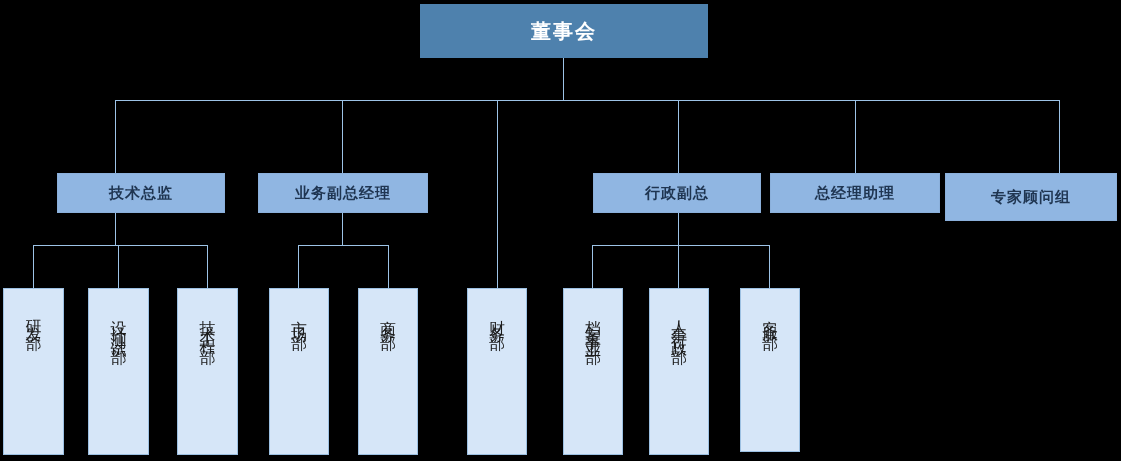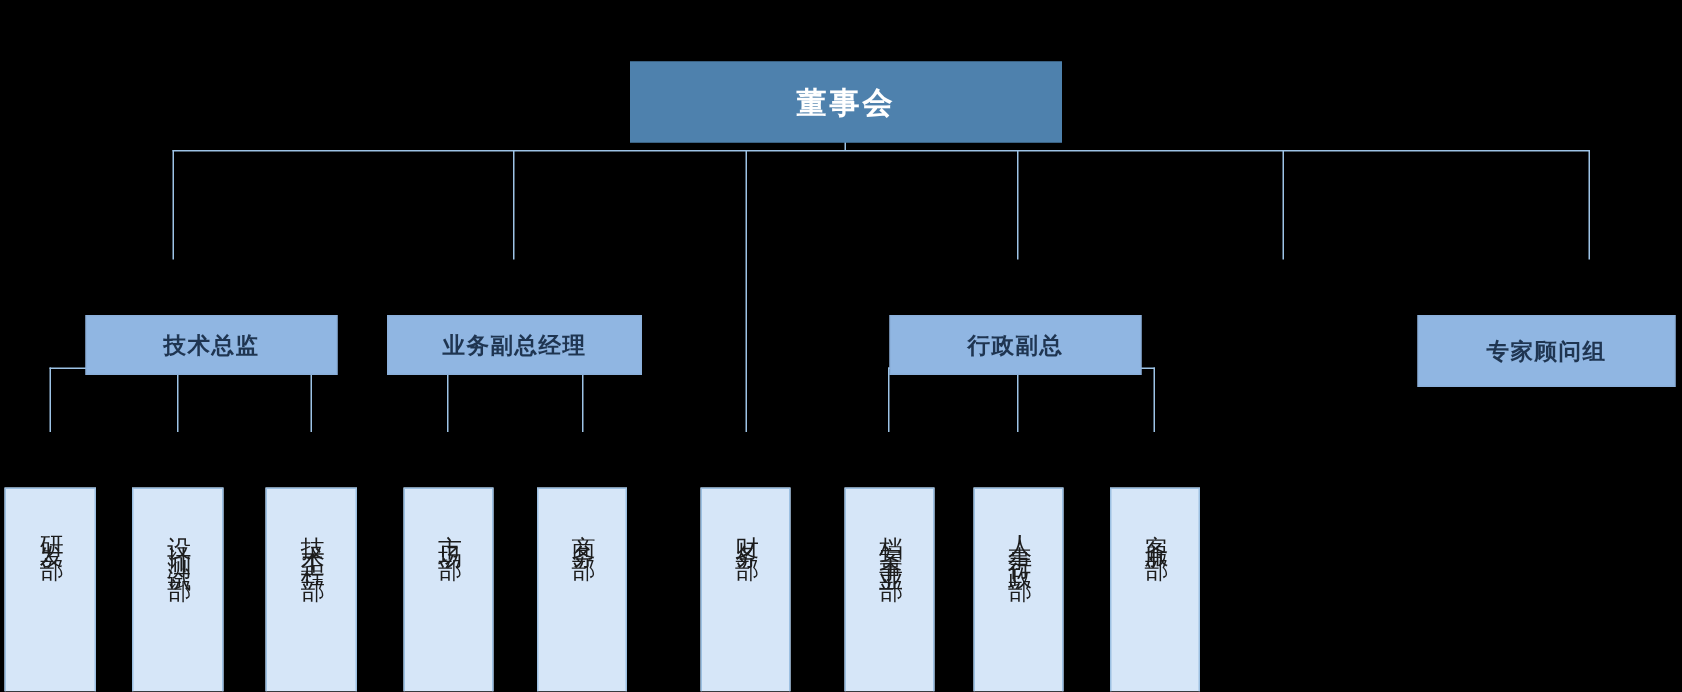--- a/index.html
+++ b/index.html
@@ -17,21 +17,20 @@
   }
 
   
   .node {
     position: absolute;
     box-sizing: border-box;
     display: flex;
     align-items: center;
     justify-content: center;
     text-align: center;
-    margin-top: 37px;
   }
 
   .node.level-1 {
     background: #4e81ad;
     border: 1px solid #4e81ad;
     color: #ffffff;
     font-weight: bold;
     font-size: 20px;
     letter-spacing: 2px;
   }
@@ -111,20 +110,23 @@
 
   <div class="node level-2" style="left:57px; top:173px; width:168px; height:40px;">
     <span>技术总监</span>
   </div>
   <div class="node level-2" style="left:258px; top:173px; width:170px; height:40px;">
     <span>业务副总经理</span>
   </div>
   <div class="node level-2" style="left:593px; top:173px; width:168px; height:40px;">
     <span>行政副总</span>
   </div>
+  <div class="node level-2" style="left:770px; top:173px; width:170px; height:40px;">
+    <span>总经理助理</span>
+  </div>
   <div class="node level-2" style="left:945px; top:173px; width:172px; height:48px;">
     <span>专家顾问组</span>
   </div>
 
   <div class="node level-3" style="left:3px; top:288px; width:61px; height:167px;">
     <span class="vtext">研发部</span>
   </div>
   <div class="node level-3" style="left:88px; top:288px; width:61px; height:167px;">
     <span class="vtext">设计测试部</span>
   </div>

